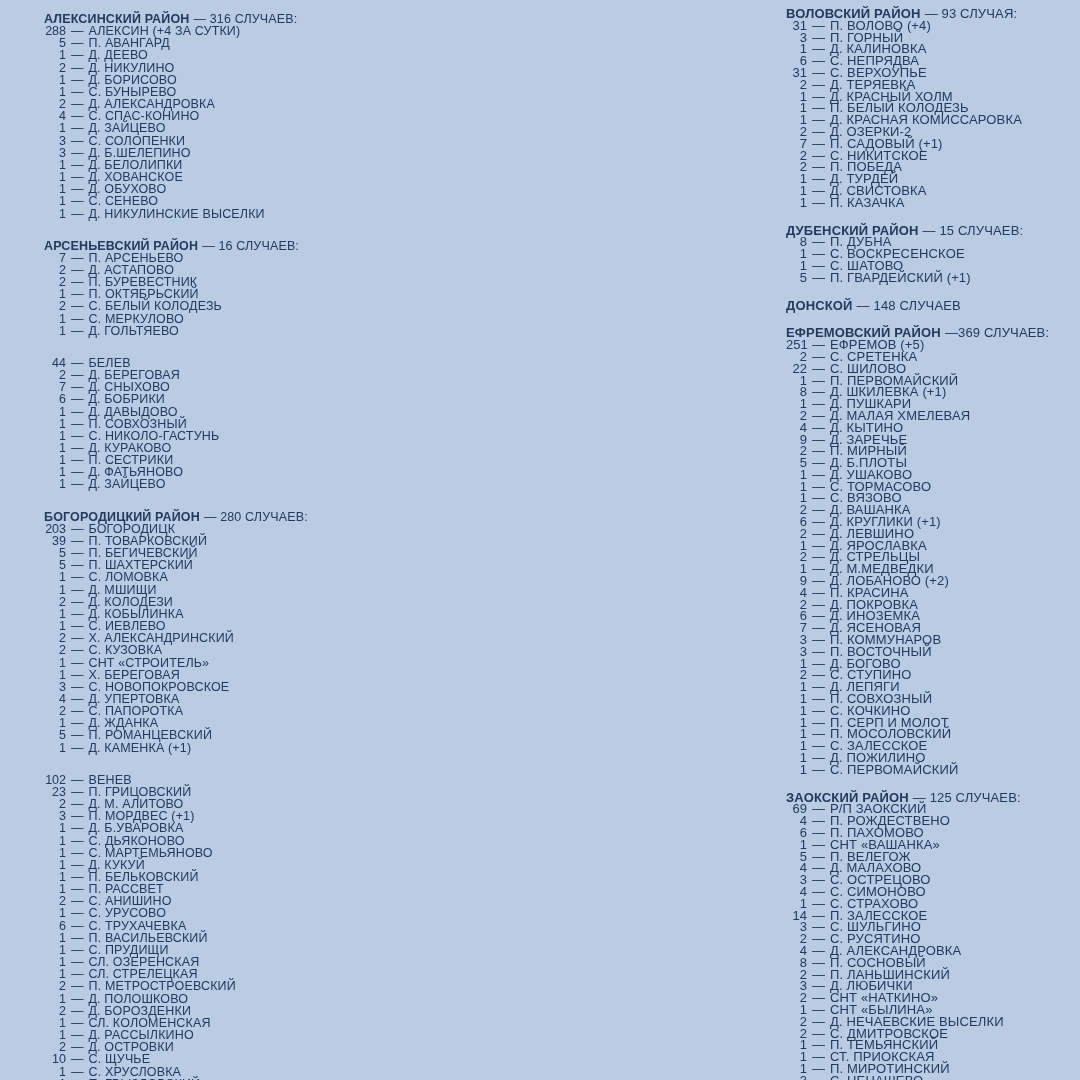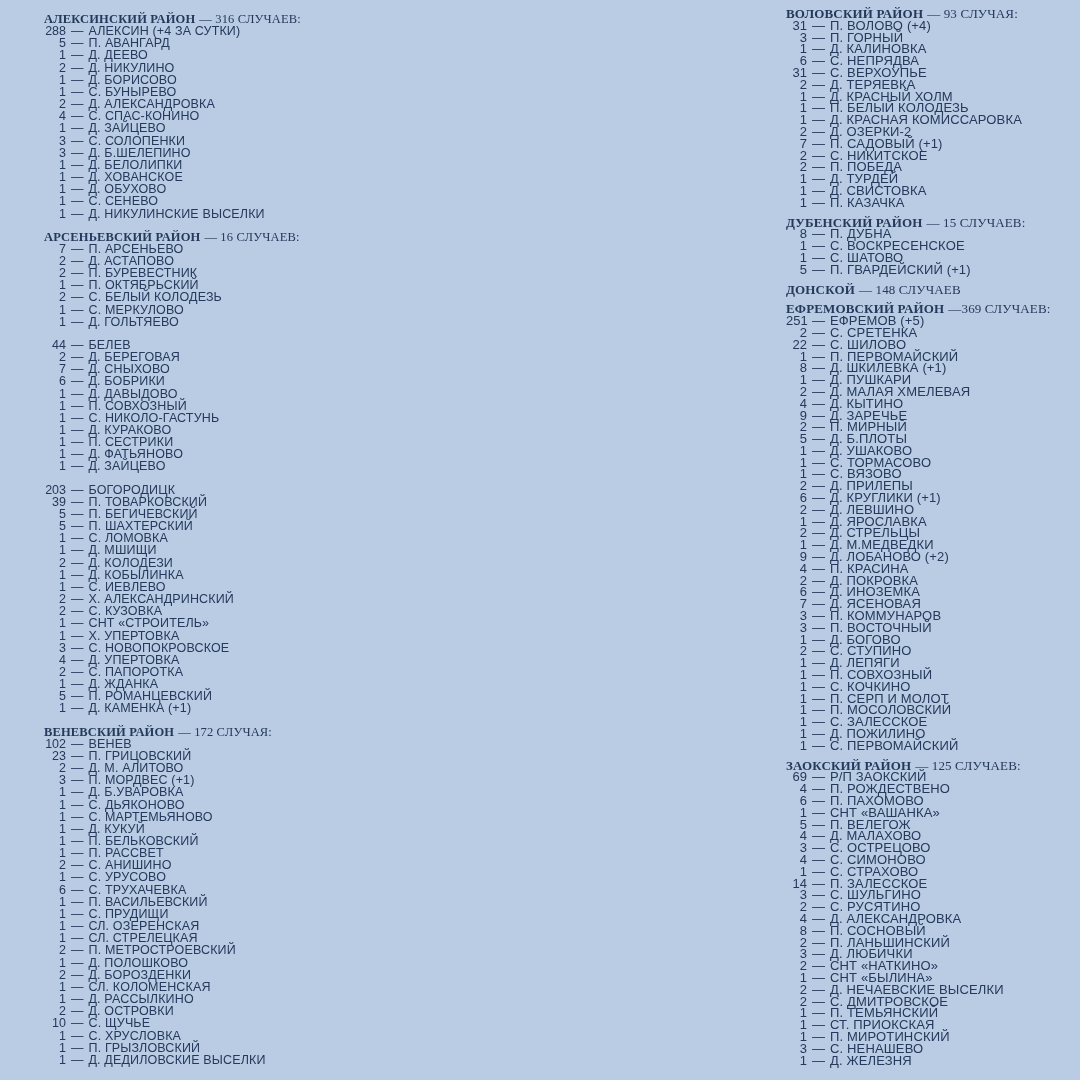--- a/index.html
+++ b/index.html
@@ -9,23 +9,23 @@
     position: relative;
     background: #b9cce4;
     font-family: "Liberation Sans", sans-serif;
     color: #24395b;
     -webkit-font-smoothing: antialiased;
   }
   .col { position: absolute; white-space: nowrap; }
   .col-left  { left: 44px;  top: 13px; width: 430px; font-size: 12.5px; line-height: 12.15px; }
   .col-right { left: 786px; top: 8px;  width: 294px; font-size: 13px; line-height: 11.8px; }
   .district { margin: 0; }
-  .col-left  .district + .district { margin-top: 11px; }
-  .col-right .district + .district { margin-top: 8px; }
-  .hdr { letter-spacing: 0.15px; font-family: Liberation Serif, serif; }
+  .col-left  .district + .district { margin-top: 20px; }
+  .col-right .district + .district { margin-top: 16px; }
+  .hdr { letter-spacing: 0.15px; }
   .hname { font-weight: 700; }
   .hcases { font-weight: 400; margin-left: 4px; }
   .row { display: flex; align-items: baseline; }
   .num { flex: 0 0 auto; width: 22px; text-align: right; letter-spacing: 0; }
   .col-right .num { width: 21px; }
   .dash { flex: 0 0 auto; margin: 0 5px; }
   .place { flex: 0 0 auto; letter-spacing: 0.15px; }
 </style>
 </head>
 <body style="background: rgb(185, 204, 228); color: rgb(36, 57, 91);">
@@ -204,20 +204,21 @@
     <span class="dash">—</span>
     <span class="place">Д. ФАТЬЯНОВО</span>
   </div>
         <div class="row">
     <span class="num">1</span>
     <span class="dash">—</span>
     <span class="place">Д. ЗАЙЦЕВО</span>
   </div>
       </section>
       <section class="district">
+    <div class="hdr"><span class="hname">БОГОРОДИЦКИЙ РАЙОН</span><span class="hcases">— 280 СЛУЧАЕВ:</span></div>
   <div class="row">
     <span class="num">203</span>
     <span class="dash">—</span>
     <span class="place">БОГОРОДИЦК</span>
   </div>
         <div class="row">
     <span class="num">39</span>
     <span class="dash">—</span>
     <span class="place">П. ТОВАРКОВСКИЙ</span>
   </div>
@@ -267,21 +268,21 @@
     <span class="place">С. КУЗОВКА</span>
   </div>
         <div class="row">
     <span class="num">1</span>
     <span class="dash">—</span>
     <span class="place">СНТ «СТРОИТЕЛЬ»</span>
   </div>
         <div class="row">
     <span class="num">1</span>
     <span class="dash">—</span>
-    <span class="place">Х. УПЕРТОВКА</span>
+    <span class="place">Х. БЕРЕГОВАЯ</span>
   </div>
         <div class="row">
     <span class="num">3</span>
     <span class="dash">—</span>
     <span class="place">С. НОВОПОКРОВСКОЕ</span>
   </div>
         <div class="row">
     <span class="num">4</span>
     <span class="dash">—</span>
     <span class="place">Д. УПЕРТОВКА</span>
@@ -301,21 +302,20 @@
     <span class="dash">—</span>
     <span class="place">П. РОМАНЦЕВСКИЙ</span>
   </div>
         <div class="row">
     <span class="num">1</span>
     <span class="dash">—</span>
     <span class="place">Д. КАМЕНКА (+1)</span>
   </div>
       </section>
       <section class="district">
-    <div class="hdr"><span class="hname">ВЕНЕВСКИЙ РАЙОН</span><span class="hcases">— 172 СЛУЧАЯ:</span></div>
   <div class="row">
     <span class="num">102</span>
     <span class="dash">—</span>
     <span class="place">ВЕНЕВ</span>
   </div>
         <div class="row">
     <span class="num">23</span>
     <span class="dash">—</span>
     <span class="place">П. ГРИЦОВСКИЙ</span>
   </div>
@@ -624,21 +624,21 @@
     <span class="place">С. ТОРМАСОВО</span>
   </div>
         <div class="row">
     <span class="num">1</span>
     <span class="dash">—</span>
     <span class="place">С. ВЯЗОВО</span>
   </div>
         <div class="row">
     <span class="num">2</span>
     <span class="dash">—</span>
-    <span class="place">Д. ПРИЛЕПЫ</span>
+    <span class="place">Д. ВАШАНКА</span>
   </div>
         <div class="row">
     <span class="num">6</span>
     <span class="dash">—</span>
     <span class="place">Д. КРУГЛИКИ (+1)</span>
   </div>
         <div class="row">
     <span class="num">2</span>
     <span class="dash">—</span>
     <span class="place">Д. ЛЕВШИНО</span>

